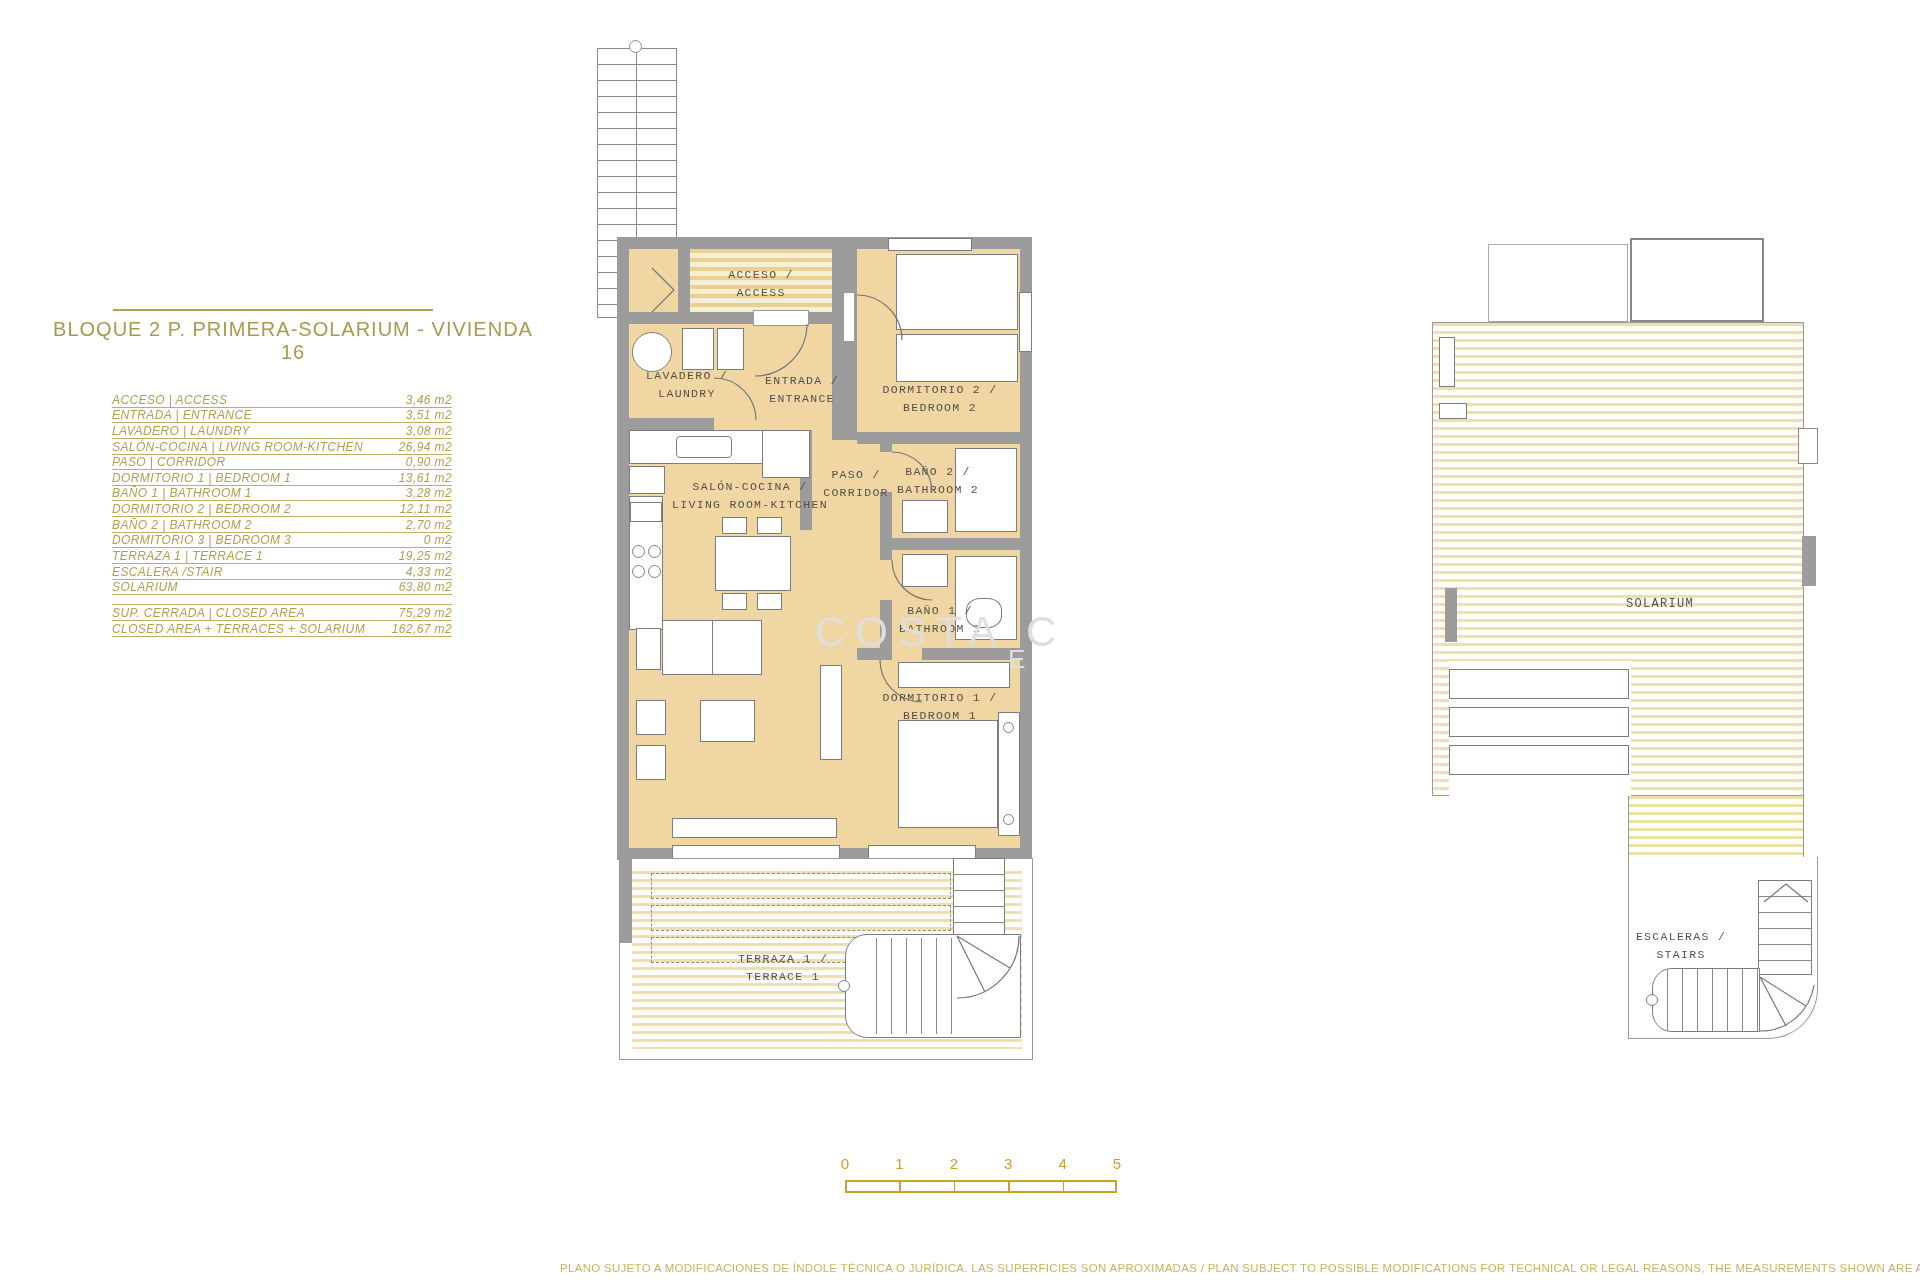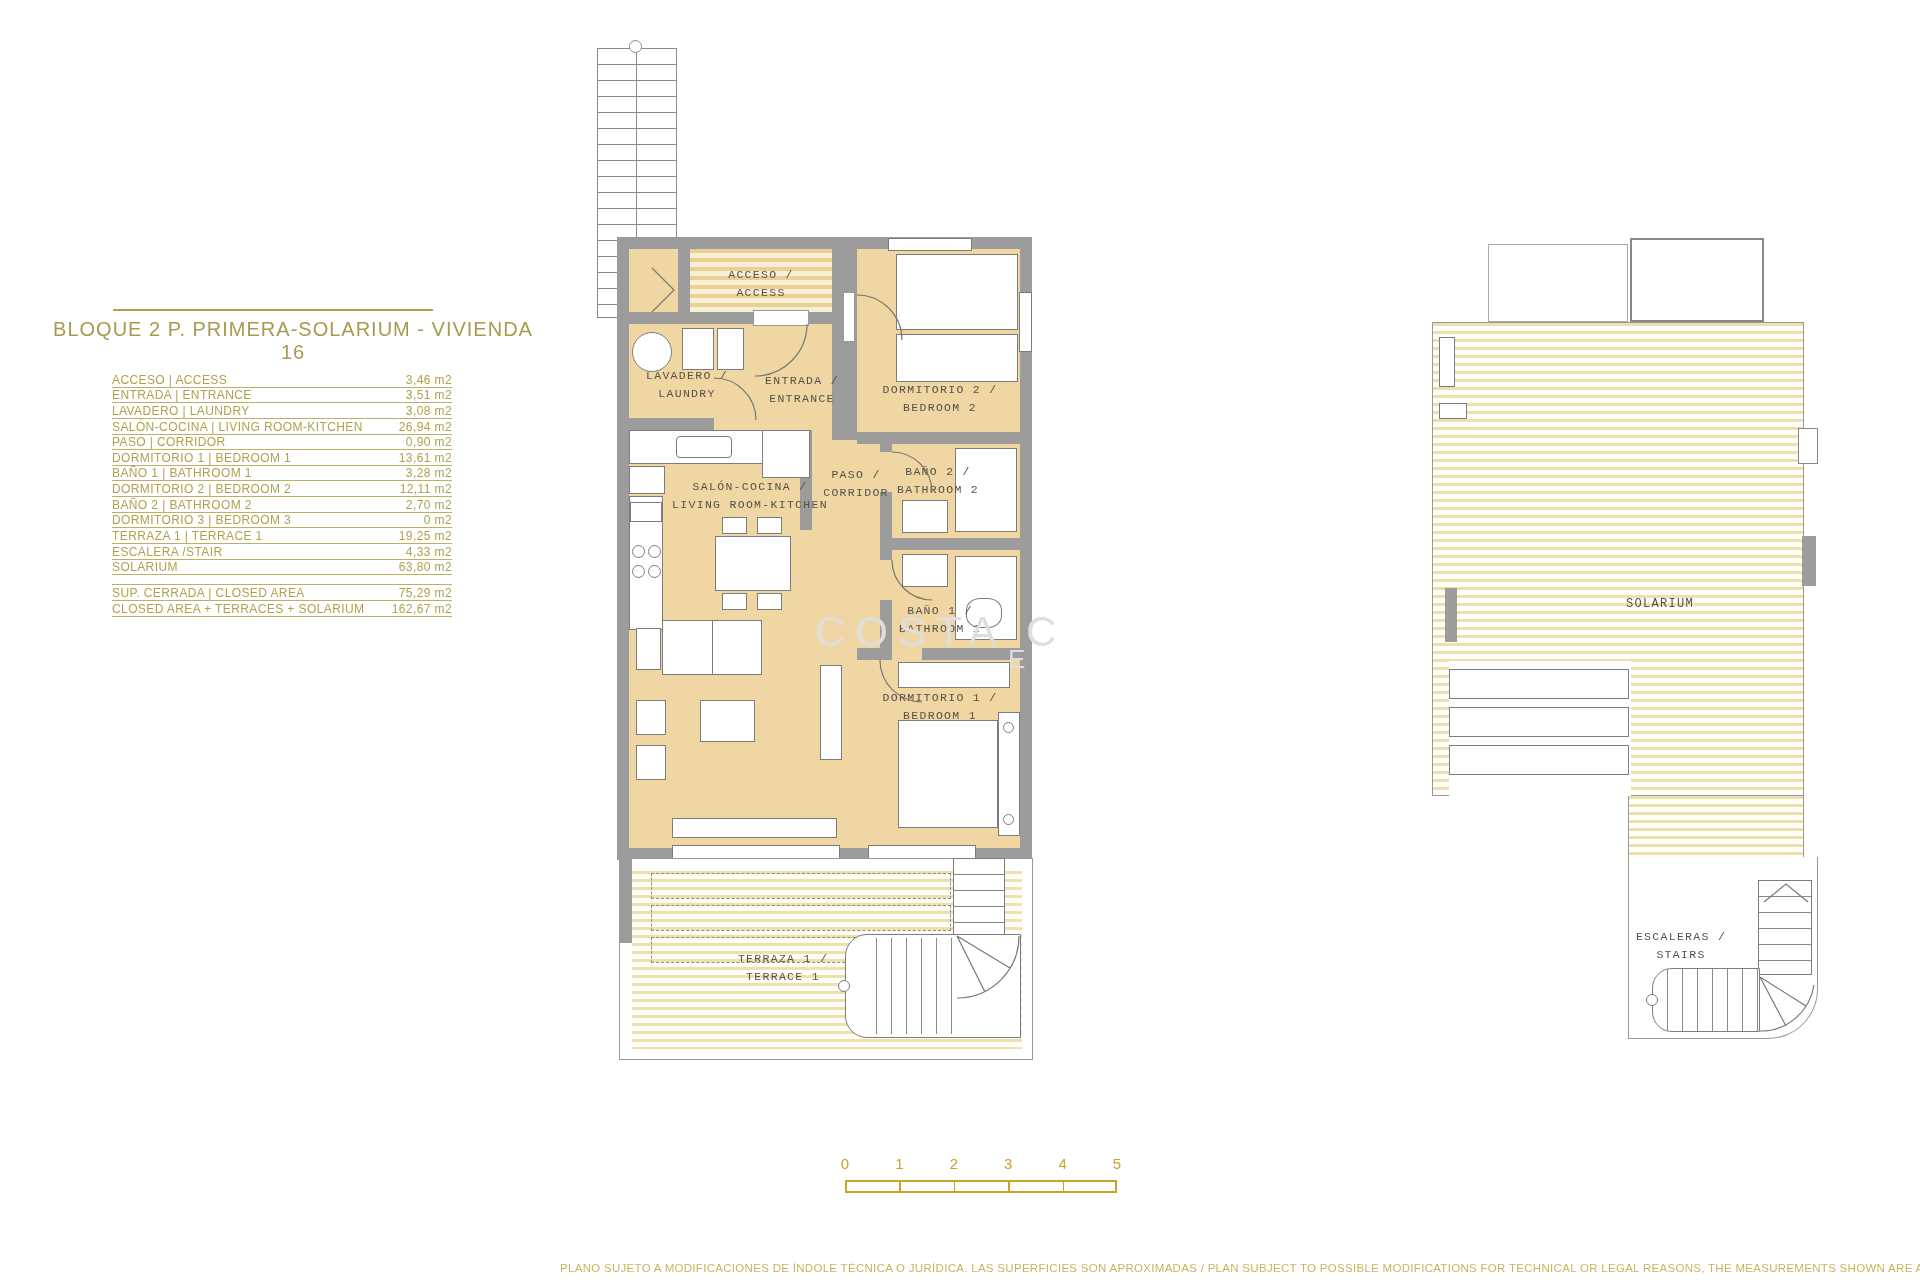--- a/index.html
+++ b/index.html
@@ -24,21 +24,21 @@
   svg.overlay{position:absolute;left:0;top:0;z-index:35;pointer-events:none;}
 </style>
 </head>
 <body>
 
 <div class="canvas">
 
   <div class="abs" style="left:113px;top:309px;width:320px;height:2px;background:#B1A04E;"></div>
   <div class="ttl" style="left:33px;top:318px;width:480px;font-size:20px;margin-left:20px;">BLOQUE 2 P. PRIMERA-SOLARIUM - VIVIENDA 16</div>
 
-  <div class="abs" style="left:112px;top:372px;width:340px;">
+  <div class="abs" style="left:112px;top:392px;width:340px;font-style:italic;">
     <div class="trow">
         <span>ACCESO | ACCESS</span>
         <span>3,46 m2</span>
       </div>
     <div class="trow">
         <span>ENTRADA | ENTRANCE</span>
         <span>3,51 m2</span>
       </div>
     <div class="trow">
         <span>LAVADERO | LAUNDRY</span>

